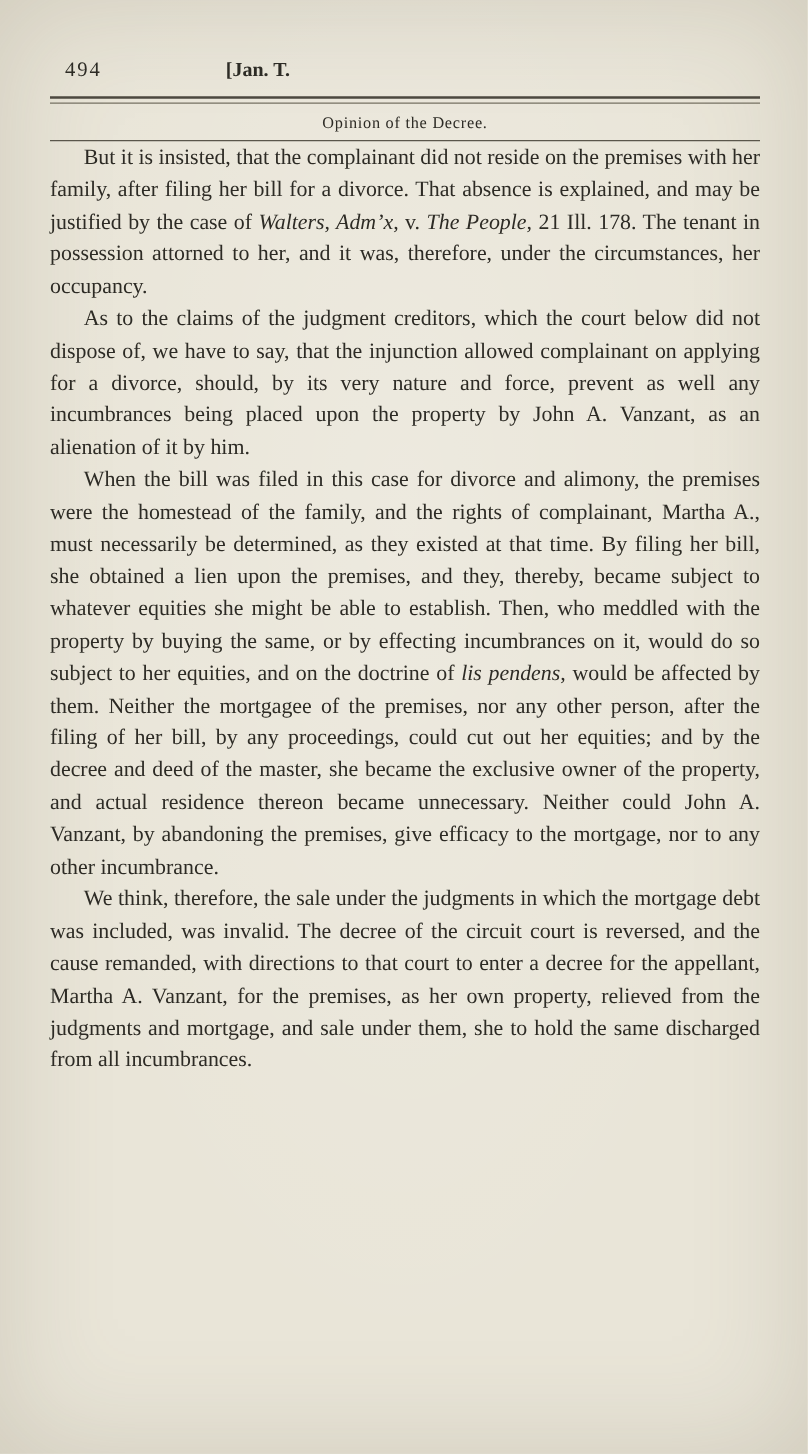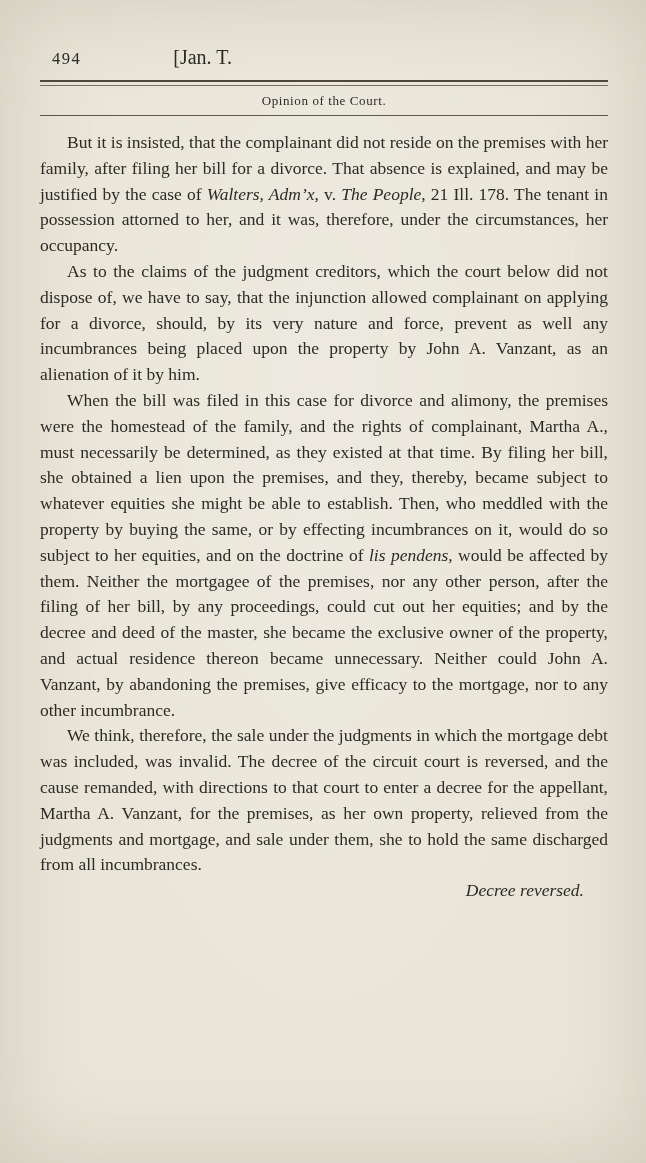--- a/index.html
+++ b/index.html
@@ -46,22 +46,23 @@
     font-size: 15.5px;
   }
   .running-title .vs {
     font-style: italic;
     font-size: 15px;
     margin: 0 3px;
   }
   .term {
     width: 90px;
     text-align: right;
-    font-size: 20px;
+    font-size: 16px;
     white-space: nowrap;
+    font-weight: bold;
   }
 
   
   .rule-double {
     margin-top: 11px;
     height: 3px;
     border-top: 2px solid #4c483f;
     border-bottom: 1px solid #767163;
   }
   .rule-thin {
@@ -71,21 +72,20 @@
 
   .section-heading {
     margin-top: 7px;
     text-align: center;
     font-size: 13px;
     letter-spacing: 0.6px;
   }
 
   
   .opinion {
-    margin-top: 14px;
     font-size: 17.5px;
     line-height: 25.8px;
     text-align: justify;
   }
   .opinion p.para {
     margin: 0;
     text-indent: 27px;
   }
   .closing {
     font-size: 17.5px;
@@ -100,28 +100,25 @@
 
 <div class="page">
 
   <div class="header">
     <span class="page-num">494</span>
     <span class="term">[Jan. T.</span>
   </div>
 
   <div class="rule-double"></div>
 
-  <div class="section-heading">Opinion of the Court.</div>
+  <div class="section-heading">Opinion of the Decree.</div>
 
   <div class="rule-thin"></div>
 
   <div class="opinion">
       <p class="para"><span>But it is insisted, that the complainant did not reside on the premises with her family, after filing her bill for a divorce. That absence is explained, and may be justified by the case of </span><i>Walters, Adm’x,</i><span> v. </span><i>The People,</i><span> 21 Ill. 178.  The tenant in possession attorned to her, and it was, therefore, under the circumstances, her occupancy.</span></p>
       <p class="para"><span>As to the claims of the judgment creditors, which the court below did not dispose of, we have to say, that the injunction allowed complainant on applying for a divorce, should, by its very nature and force, prevent as well any incumbrances being placed upon the property by John A. Vanzant, as an alienation of it by him.</span></p>
       <p class="para"><span>When the bill was filed in this case for divorce and alimony, the premises were the homestead of the family, and the rights of complainant, Martha A., must necessarily be determined, as they existed at that time.  By filing her bill, she obtained a lien upon the premises, and they, thereby, became subject to whatever equities she might be able to establish.  Then, who meddled with the property by buying the same, or by effecting incumbrances on it, would do so subject to her equities, and on the doctrine of </span><i>lis pendens,</i><span> would be affected by them.  Neither the mortgagee of the premises, nor any other person, after the filing of her bill, by any proceedings, could cut out her equities; and by the decree and deed of the master, she became the exclusive owner of the property, and actual residence thereon became unnecessary.  Neither could John A. Vanzant, by abandoning the premises, give efficacy to the mortgage, nor to any other incumbrance.</span></p>
       <p class="para"><span>We think, therefore, the sale under the judgments in which the mortgage debt was included, was invalid.  The decree of the circuit court is reversed, and the cause remanded, with directions to that court to enter a decree for the appellant, Martha A. Vanzant, for the premises, as her own property, relieved from the judgments and mortgage, and sale under them, she to hold the same discharged from all incumbrances.</span></p>
     </div>
 
-  <div class="closing">
-    <span>Decree reversed.</span>
-  </div>
 
 </div>
 
 </body></html>

